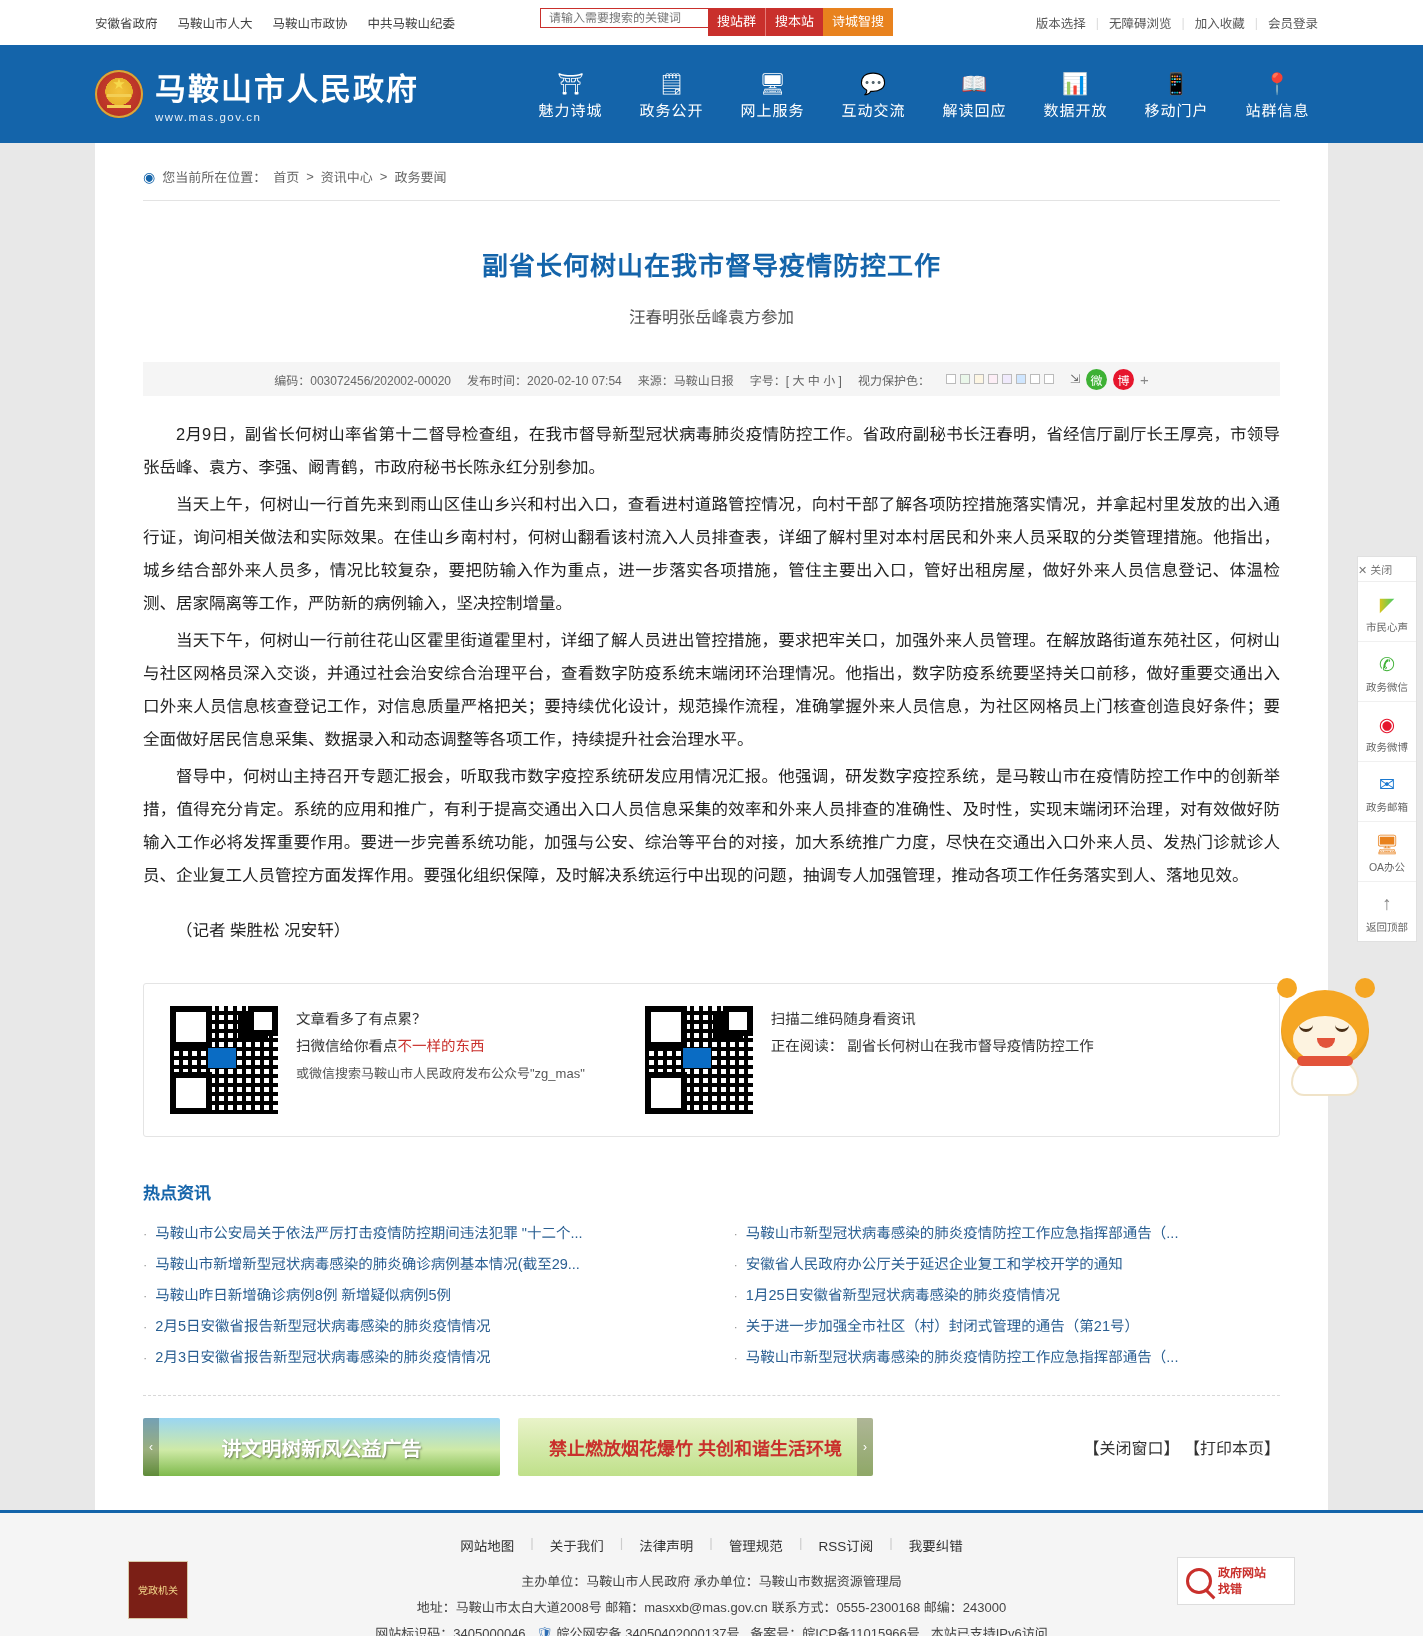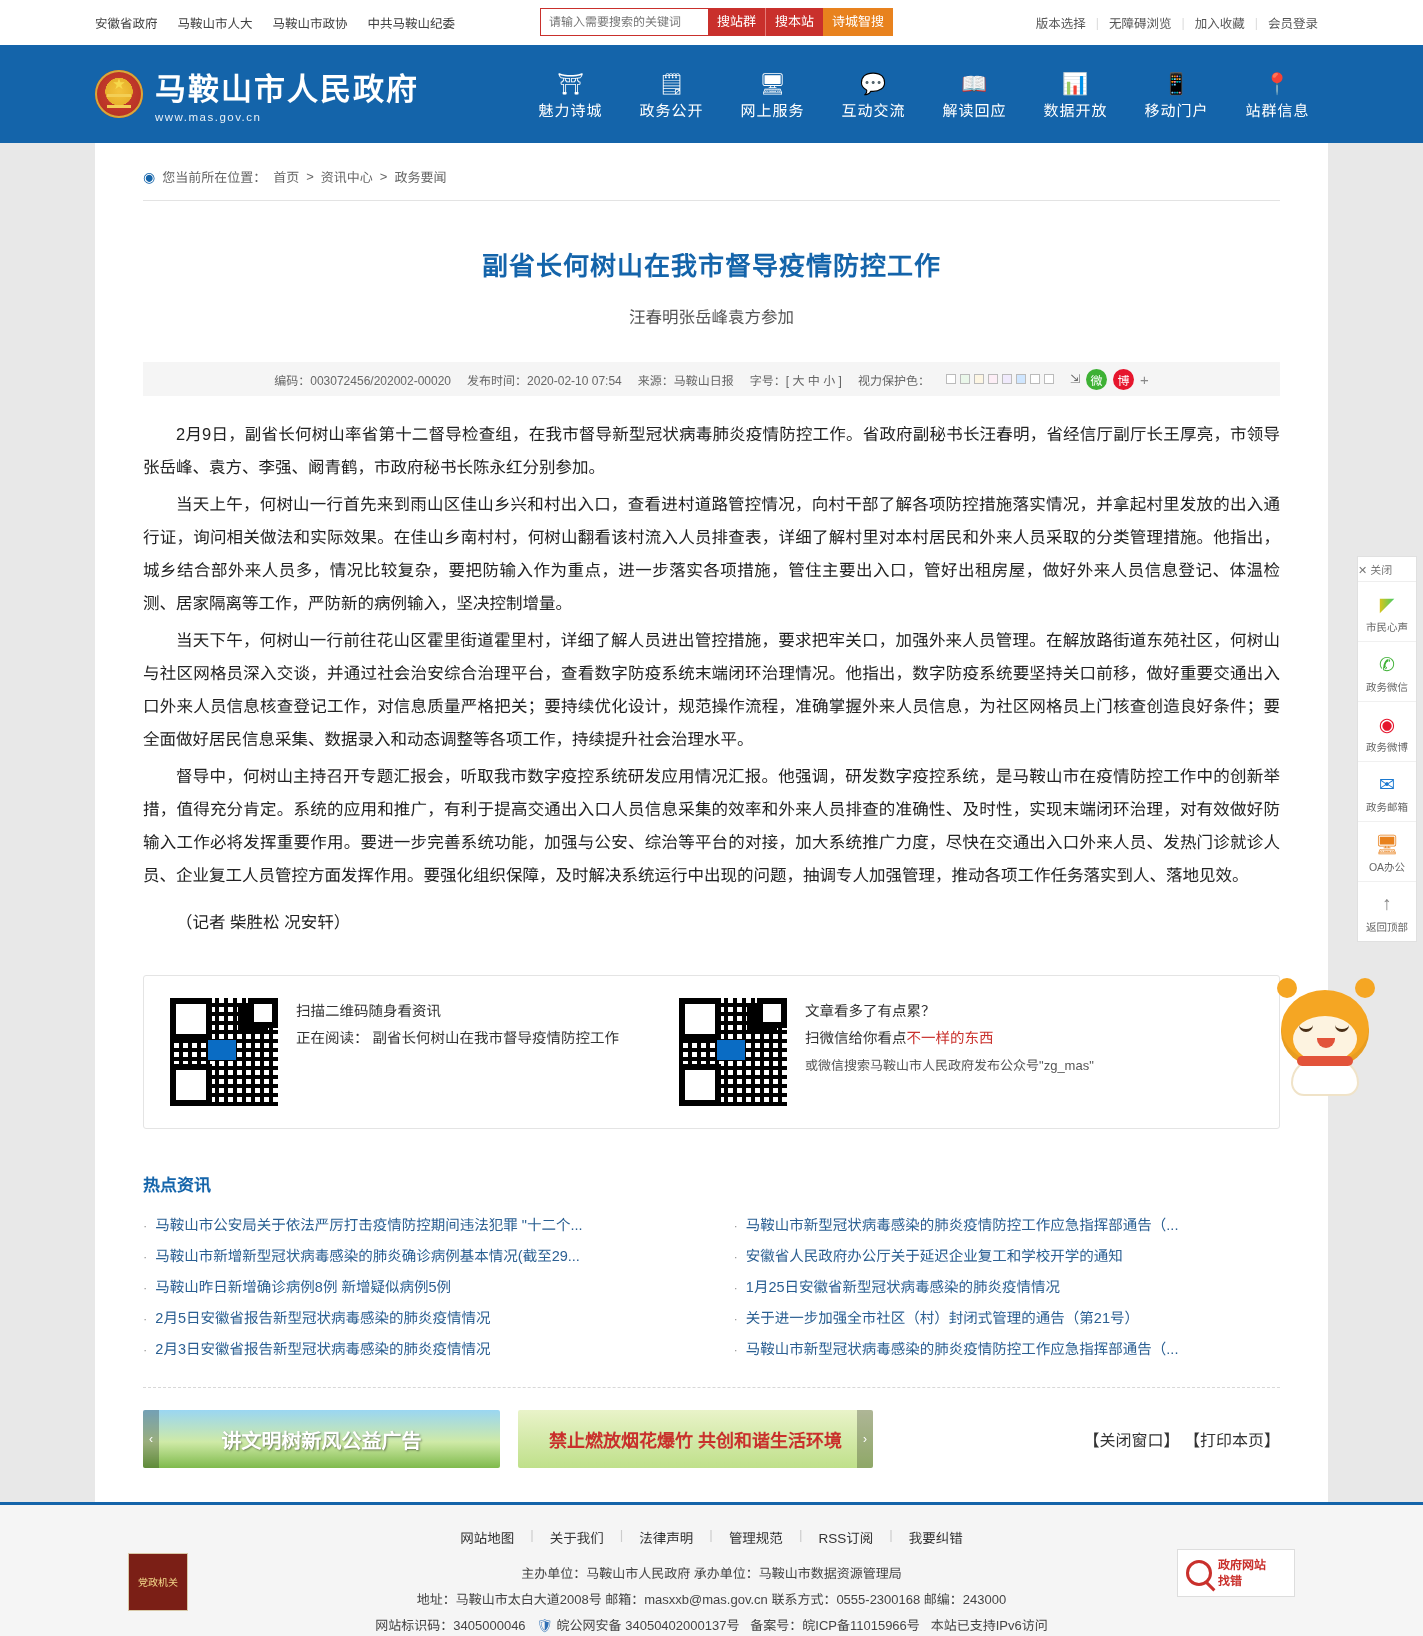--- a/index.html
+++ b/index.html
@@ -12,21 +12,21 @@
   }
   .page { width:1423px; background:#fff; position:relative; }
 
   
   .topbar { height:45px; background:#fff; display:flex; align-items:center; padding:0 95px; position:relative; }
   .topbar-links { display:flex; gap:0; font-size:12.5px; color:#555; }
   .topbar-links a { color:#404040; text-decoration:none; padding:0 10px; }
   .topbar-links a:first-child { padding-left:0; }
   .search-wrap { position:absolute; left:540px; top:8px; display:flex; height:28px; }
   .search-input {
-    width:168px; height:28px; border:1px solid #c9302c; border-right:none;
+    width:168px; height:20px; border:1px solid #c9302c; border-right:none;
     font-size:12px; color:#14532d; padding:0 8px; outline:none;
   }
   .btn-sq { height:28px; line-height:28px; padding:0 9px; font-size:13px; color:#fff; border:none; cursor:pointer; }
   .btn-red { background:#c9302c; }
   .btn-red2 { background:#c9302c; border-left:1px solid #e47c79; }
   .btn-orange { background:#e8821e; }
   .topbar-right { position:absolute; right:95px; top:0; height:45px; display:flex; align-items:center; font-size:12.5px; }
   .topbar-right span, .topbar-right a { color:#555; text-decoration:none; padding:0 10px; }
   .topbar-right .sep { color:#ddd; padding:0; }
 
@@ -61,21 +61,21 @@
   .swatches { display:flex; gap:4px; align-items:center; }
   .sw { width:10px; height:10px; border:1px solid #bbb; display:inline-block; }
   .share-ico { display:flex; align-items:center; gap:6px; }
   .circ { width:21px; height:21px; border-radius:50%; display:inline-flex; align-items:center; justify-content:center; color:#fff; font-size:12px; }
   .wx { background:#3eb135; }
   .wb { background:#e6162d; }
   .plus { color:#888; font-size:15px; }
 
   .body-text { font-size:16.5px; line-height:33px; color:#222; margin-top:22px; text-align:justify; }
   .body-text p { margin:0 0 4px; text-indent:2em; }
-  .sign { margin-top:14px; font-size:16.5px; text-indent:2em; }
+  .sign { margin-top:22px; font-size:16.5px; text-indent:2em; }
 
   
   .qr-row { margin:36px 0 0; border:1px solid #e4e4e4; border-radius:3px; display:flex; padding:22px 26px; gap:60px; }
   .qr-cell { display:flex; gap:18px; align-items:flex-start; }
   .qr { width:108px; height:108px; flex:none; background:#fff;
         background-image:
           repeating-linear-gradient(90deg,#000 0 4px,transparent 4px 9px),
           repeating-linear-gradient(0deg,#000 0 4px,transparent 4px 9px);
         background-size:100% 100%, 100% 100%;
         position:relative; overflow:hidden; }
@@ -277,38 +277,38 @@
           <div class="sign">（记者 柴胜松 况安轩）</div>
         </div>
 
         <div class="qr-row">
           <div class="qr-cell">
             <div class="qr">
                 <i class="eye3"></i>
                 <i class="mid"></i>
               </div>
             <div class="qr-txt">
-              <div>扫描二维码随身看资讯</div>
-              <div class="l2">
-                <span>正在阅读：</span>
-                <span>副省长何树山在我市督导疫情防控工作</span>
+              <div>文章看多了有点累？</div>
+              <div>
+                <span>扫微信给你看点</span><span class="red">不一样的东西</span>
               </div>
+              <div class="small">或微信搜索马鞍山市人民政府发布公众号"zg_mas"</div>
             </div>
           </div>
           <div class="qr-cell">
             <div class="qr">
                 <i class="eye3"></i>
                 <i class="mid"></i>
               </div>
             <div class="qr-txt">
-              <div>文章看多了有点累？</div>
-              <div>
-                <span>扫微信给你看点</span><span class="red">不一样的东西</span>
+              <div>扫描二维码随身看资讯</div>
+              <div class="l2">
+                <span>正在阅读：</span>
+                <span>副省长何树山在我市督导疫情防控工作</span>
               </div>
-              <div class="small">或微信搜索马鞍山市人民政府发布公众号"zg_mas"</div>
             </div>
           </div>
         </div>
 
         <div class="hot-h">热点资讯</div>
         <div class="hot-list">
           <a class="hot-item">
               <span class="dot">·</span>
               <span>马鞍山市公安局关于依法严厉打击疫情防控期间违法犯罪 "十二个...</span>
             </a>

